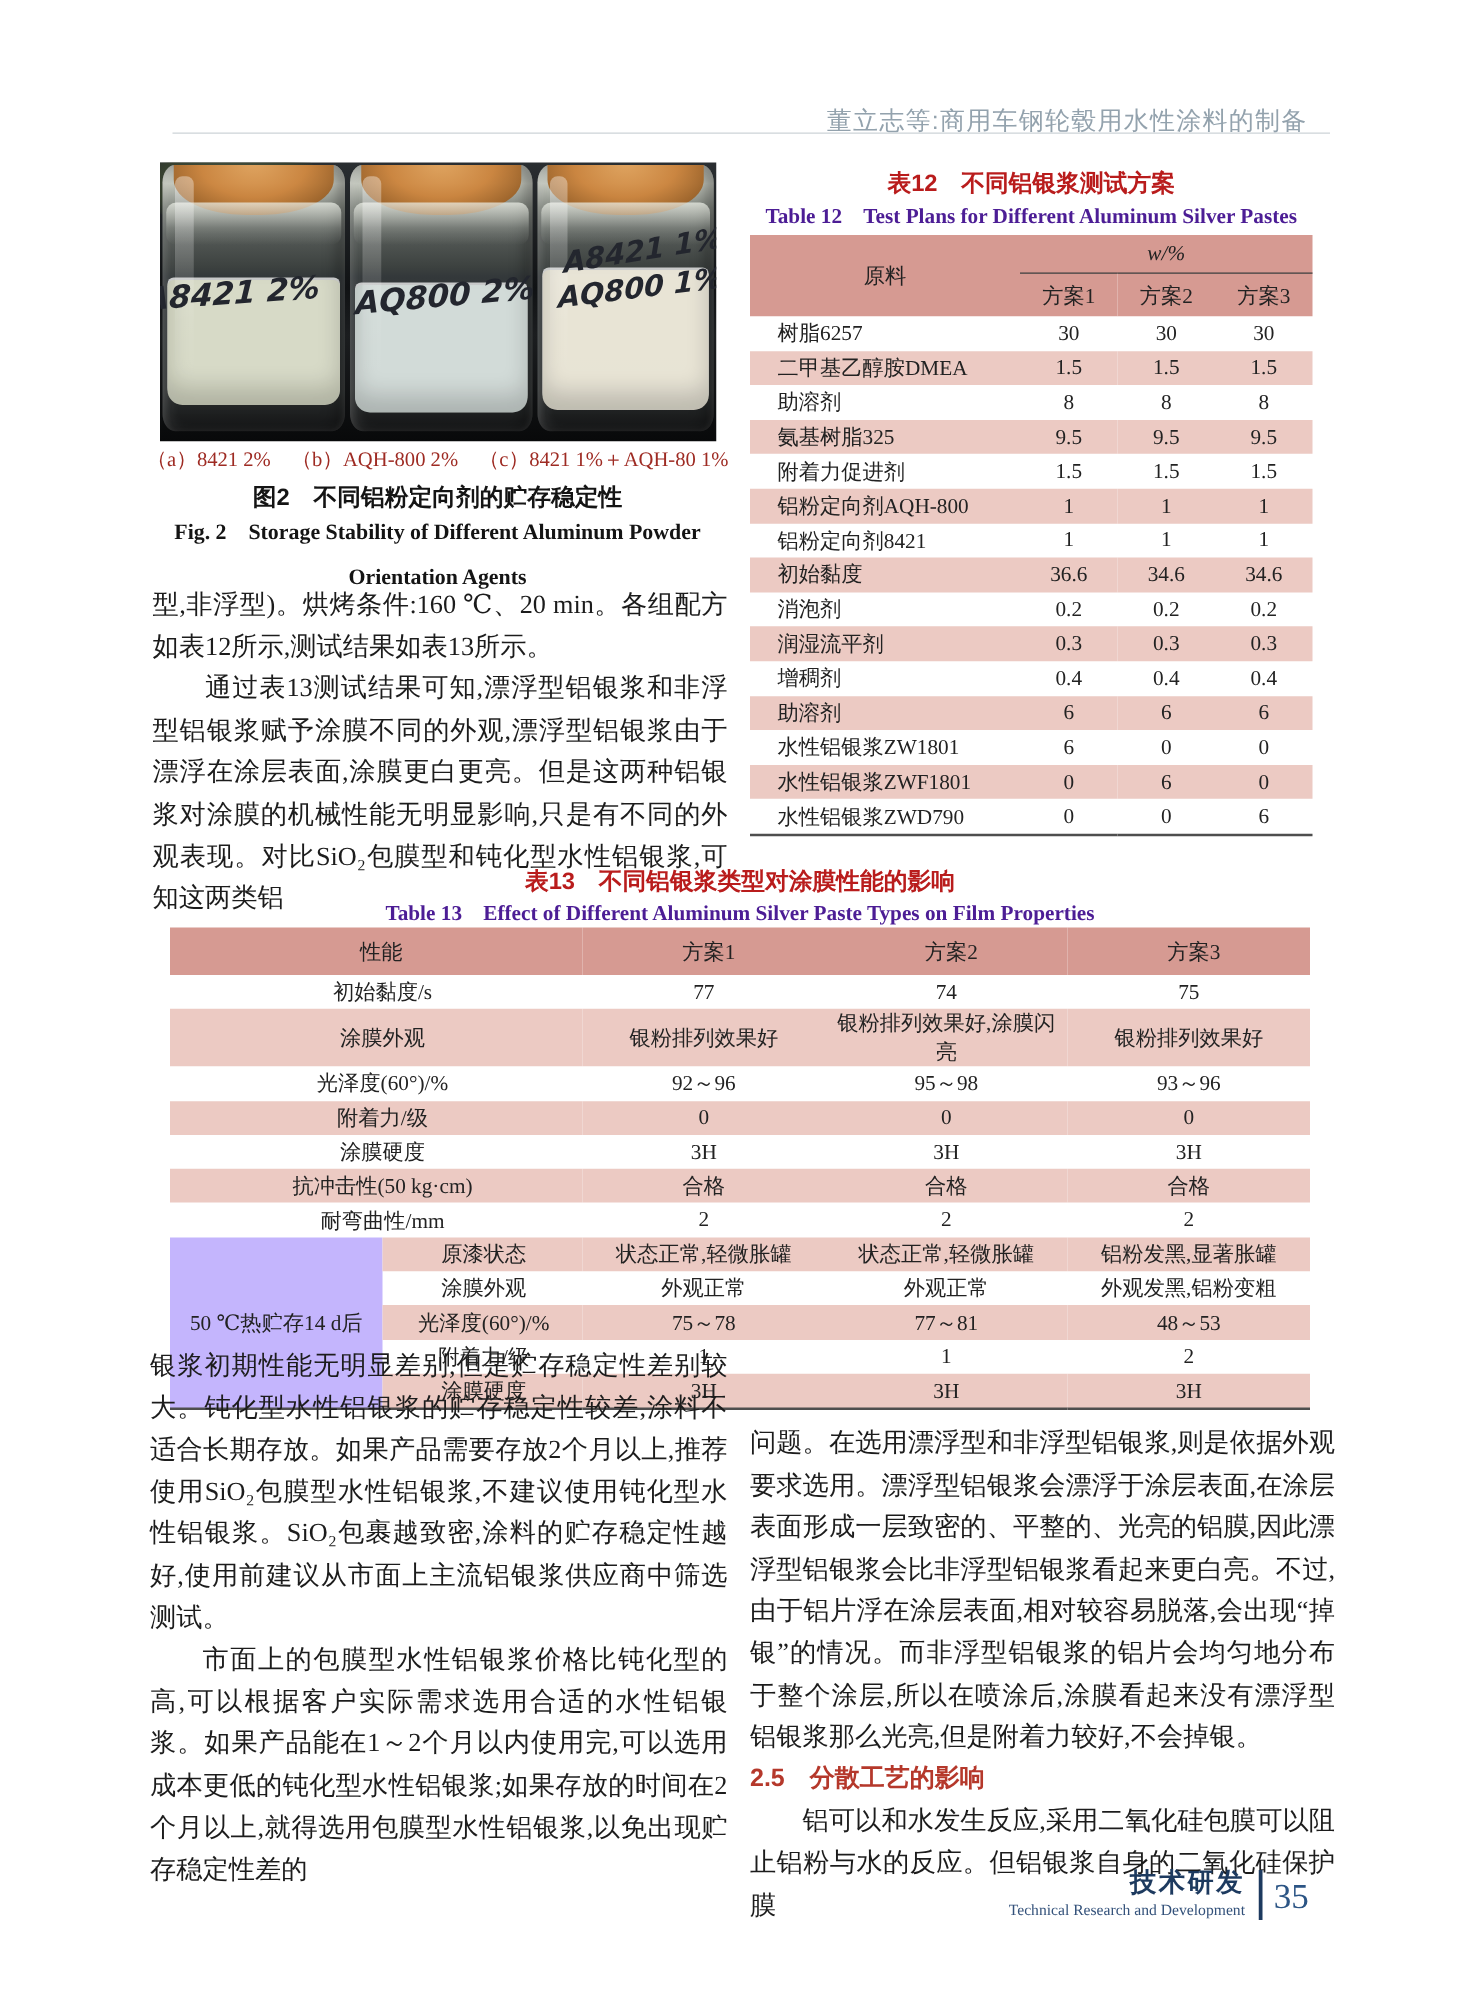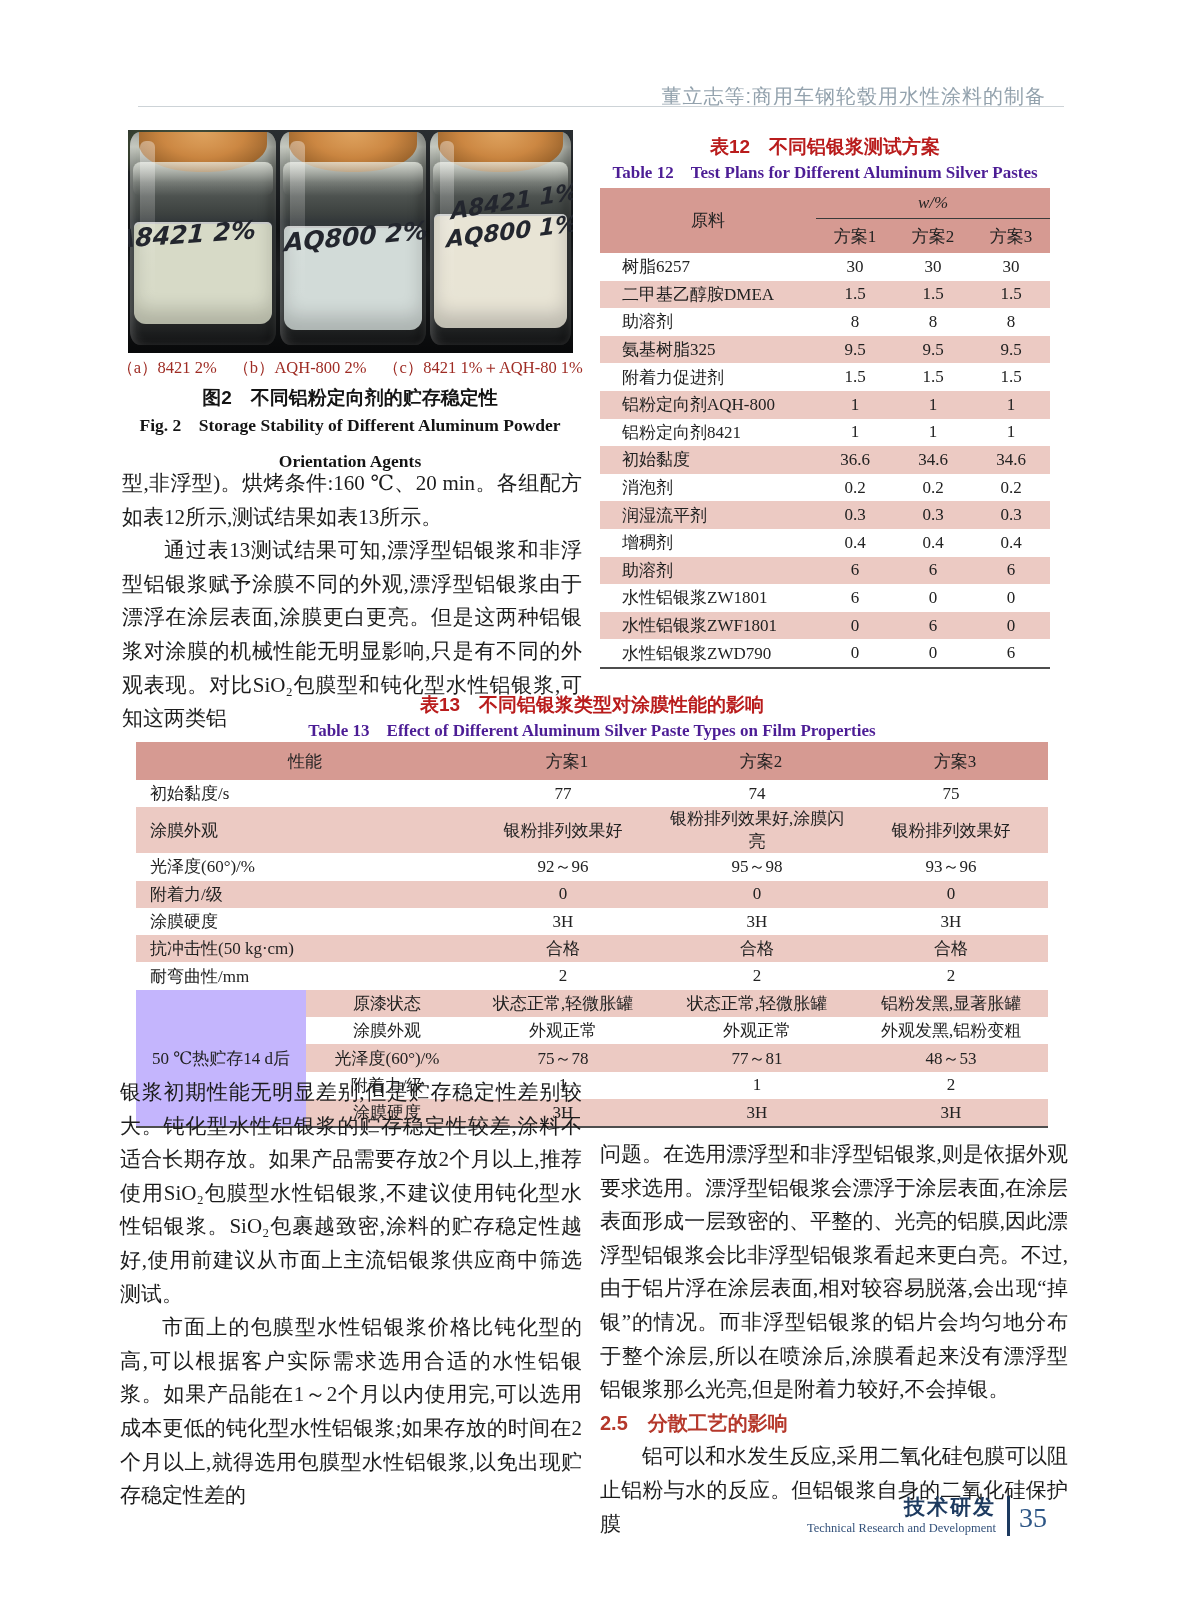--- a/index.html
+++ b/index.html
@@ -56,21 +56,21 @@
   tr.pink td{background:#eccac3;}
   #table12{left:600px;top:188px;width:450px;border-bottom:2px solid #4e4e4e;}
   #table12 thead tr.r1 th{height:30px;}
   #table12 thead tr.r2 th{height:34px;}
   #table12 th.wpct{font-style:italic;border-bottom:1px solid #3a3a3a;}
   #table12 tbody td{height:27.6px;}
   #table12 td.lbl{text-align:left;padding-left:22px;}
   #table13{left:136px;top:742px;width:912px;border-bottom:2px solid #4e4e4e;}
   #table13 thead th{height:38px;padding-left:12px;}
   #table13 tbody td{height:27.3px;}
-  #table13 td.lbl2{text-align:left;padding-left:14px;margin-top:48px;}
+  #table13 td.lbl2{text-align:center;padding-left:14px;margin-top:48px;}
   #table13 td.sub{text-align:center;padding-left:6px;}
   #table13 td.grp{background:#c4b5fd;}
 
   
   .footer{position:absolute;top:1496px;right:140px;display:flex;align-items:stretch;}
   .f-txt{text-align:right;}
   .f-cn{font-family:"Liberation Sans","DejaVu Sans",sans-serif;font-weight:bold;font-size:21px;
     color:#1d3a5f;letter-spacing:2px;line-height:22px;}
   .f-en{font-size:12.5px;color:#33517a;margin-top:3px;}
   .f-bar{width:3px;background:#1d3a5f;margin:0 9px 0 11px;}

